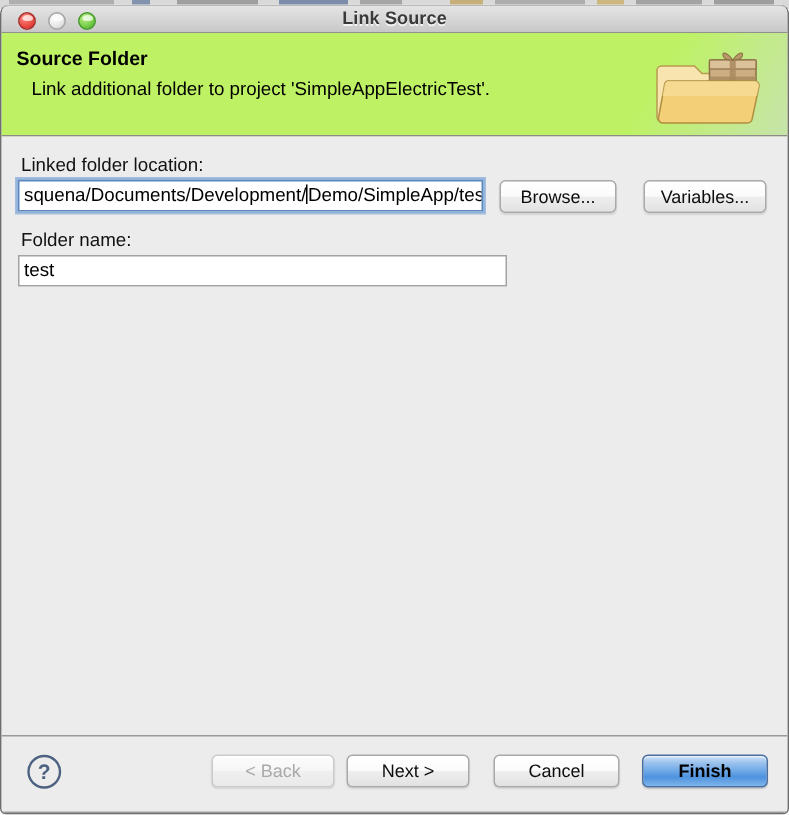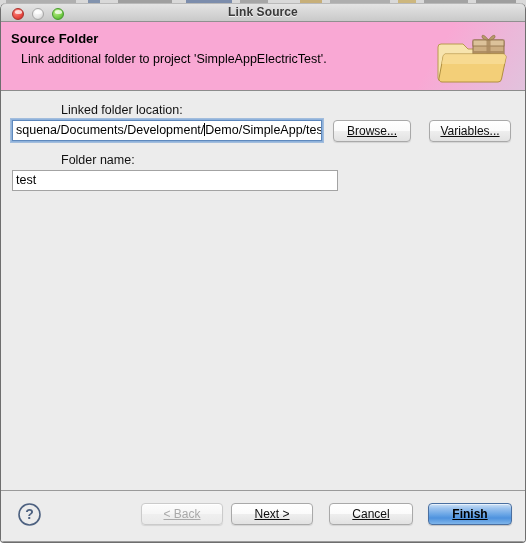--- a/index.html
+++ b/index.html
@@ -80,21 +80,21 @@
     background: rgba(255,255,255,.72);
   }
   #btn-close  { left: 11px; background: radial-gradient(circle at 35% 28%, #ff8d85, #e8473f 62%, #b62d2a 100%); border: 1px solid #a8302c; }
   #btn-min    { left: 31px; background: radial-gradient(circle at 35% 28%, #ffffff, #e6e6e6 62%, #b6b6b6 100%); border: 1px solid #a6a6a6; }
   #btn-zoom   { left: 51px; background: radial-gradient(circle at 35% 28%, #c0ef8b, #73cc45 62%, #41962b 100%); border: 1px solid #469b2c; }
 
   
   #header {
     position: relative;
     height: 68px;
-    background: #f9a8d4;
+    background: #bef264;
     border-bottom: 1px solid #8c8c8c;
     overflow: hidden;
     padding-left: 24px;
   }
   #header .hdr-title {
     position: absolute;
     left: 10px; top: 9px;
     font-size: 13px;
     font-weight: bold;
     color: #000000;
@@ -121,21 +121,20 @@
   
   #body {
     position: relative;
     height: 399px;
     background: #ececec;
   }
   .field-label {
     position: absolute;
     font-size: 12.5px;
     color: #121212;
-    margin-left: 47px;
   }
   #label-location { left: 13px; top: 12px; }
   #label-foldername { left: 13px; top: 62px; }
 
   
   .textfield {
     position: absolute;
     box-sizing: border-box;
     background: #ffffff;
     border: 1px solid #a3a3a3;
@@ -176,21 +175,20 @@
     border: 1px solid #a9a9a9;
     border-radius: 4px;
     background: linear-gradient(to bottom, #ffffff 0%, #fbfbfb 48%, #eeeeee 52%, #e2e2e2 100%);
     box-shadow: 0 1px 0 rgba(255,255,255,.9) inset, 0 1px 1px rgba(0,0,0,.10);
     font-size: 12px;
     color: #0d0d0d;
     text-align: center;
     line-height: 20px;
     cursor: default;
     user-select: none;
-    text-decoration: underline;
   }
   .btn.disabled { color: #a9a9a9; border-color: #cbcbcb;
     background: linear-gradient(to bottom, #fcfcfc 0%, #f6f6f6 48%, #efefef 52%, #eaeaea 100%); text-align: center; }
   #btn-browse   { left: 332px; top: 29px; width: 78px; }
   #btn-variables{ left: 428px; top: 29px; width: 82px; }
 
   
   #footer {
     position: relative;
     height: 52px;

